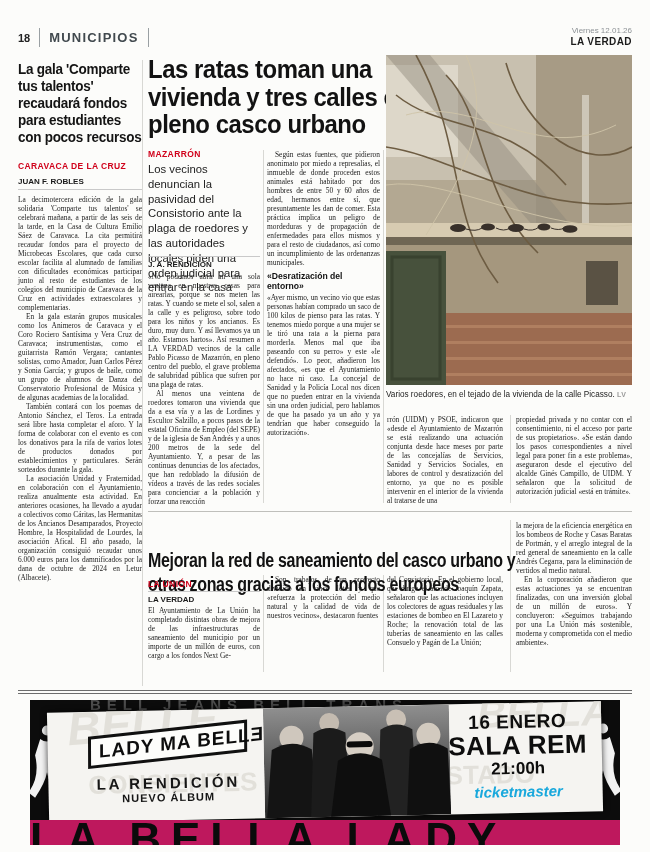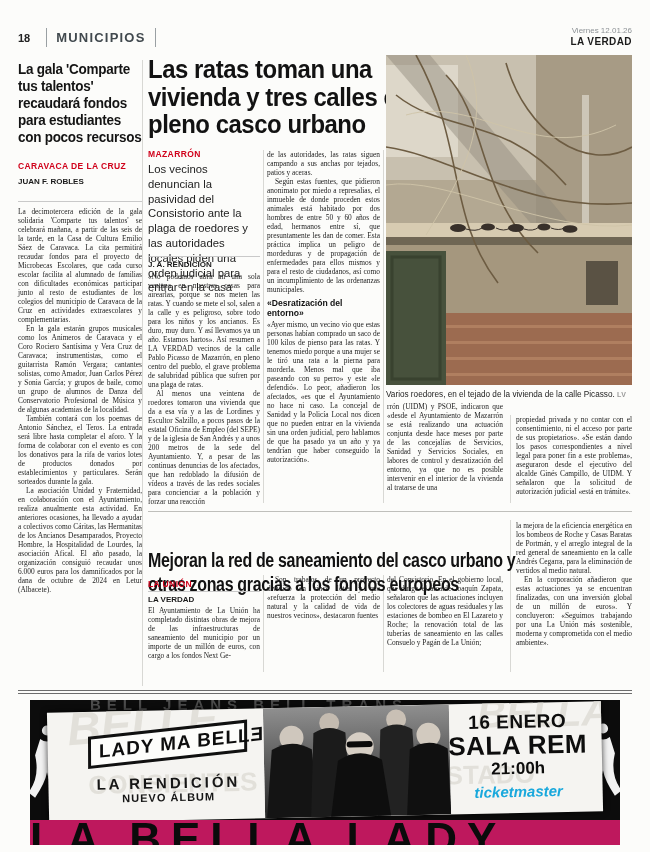--- a/index.html
+++ b/index.html
@@ -10,21 +10,21 @@
   
   .pagenum{font-weight:bold;font-size:11px;color:#222;}
   .section{font-weight:bold;font-size:13px;letter-spacing:1.2px;color:#41494e;padding:2px 9px;border-left:1px solid #9aa0a3;border-right:1px solid #9aa0a3;}
   .dateline{font-size:8px;color:#8d9296;text-align:right;line-height:10px;}
   .brand{font-size:10px;font-weight:bold;color:#1a1a1a;text-align:right;letter-spacing:.4px;}
 
   
   .kicker{color:#d0021b;font-weight:bold;font-size:8.5px;letter-spacing:.4px;}
   .byline{font-weight:bold;font-size:8px;color:#1a1a1a;border-top:1px solid #c9c9c9;padding-top:3px;}
   .byline.noline{border-top:none;}
-  .rule-under{border-bottom:1px solid #c9c9c9;padding-bottom:15px;}
+  .rule-under{border-bottom:1px solid #c9c9c9;padding-bottom:3px;}
   .bodytext p{margin:0;font-family:"Liberation Serif",serif;font-size:7.4px;line-height:9px;text-align:justify;color:#1d1d1d;}
   .bodytext p.ind{text-indent:8px;}
   .subhead{font-weight:bold;font-size:8.6px;line-height:10px;margin:4px 0 2px;font-family:Liberation Sans, sans-serif;color:#111;}
 
   .headline-1{font-weight:bold;font-size:15px;line-height:17px;letter-spacing:-.3px;color:#141414;transform:scaleX(.9);transform-origin:0 0;width:140px;}
   .headline-main{font-weight:bold;font-size:26px;line-height:27.5px;letter-spacing:-.5px;color:#121212;transform:scaleX(.92);transform-origin:0 0;width:302px;}
   .headline-2{font-weight:bold;font-size:19.5px;line-height:24px;letter-spacing:-.4px;color:#121212;transform:scaleX(.82);transform-origin:0 0;width:448px;}
   .standfirst{font-size:11.3px;line-height:14.8px;color:#222;}
   .caption{font-size:8.2px;line-height:10px;color:#1c1c1c;}
   .credit{font-size:7px;color:#9a9a9a;font-weight:bold;letter-spacing:.5px;}
@@ -47,21 +47,21 @@
   .ad-tm{font-style:italic;font-weight:bold;font-size:15px;color:#19a8dc;}
   .ad-bottom{background:#be185d;overflow:hidden;}
   .ad-bottom span{font-weight:bold;font-size:44px;letter-spacing:10px;color:#0b0b0b;position:relative;top:-6px;white-space:nowrap;}
   .z1{z-index:1;}
 </style>
 </head>
 <body>
 
 <div class="page">
 
-  <div class="abs" style="left:18px;top:28px;display:flex;align-items:center;gap:8px;">
+  <div class="abs" style="left:18px;top:28px;display:flex;align-items:center;gap:1px;">
     <span class="pagenum">18</span>
     <span class="section" style="margin-left:8px;">MUNICIPIOS</span>
   </div>
   <div class="abs" style="right:18px;top:26px;width:120px;">
     <div class="dateline">Viernes 12.01.26</div>
     <div class="brand">LA VERDAD</div>
   </div>
 
   <div class="abs" style="left:18px;top:60px;width:124px;">
     <div class="headline-1">La gala 'Comparte tus talentos' recaudará fondos para estudiantes con pocos recursos</div>
@@ -135,26 +135,25 @@
 
   <div class="abs kicker" style="left:148px;top:149px;">MAZARRÓN</div>
   <div class="abs standfirst" style="left:148px;top:162px;width:113px;">Los vecinos denuncian la pasividad del Consistorio ante la plaga de roedores y las autoridades locales piden una orden judicial para entrar en la casa</div>
   <div class="abs byline" style="left:148px;top:256px;width:112px;">J. A. RENDICIÓN</div>
 
   <div class="abs bodytext" style="left:148px;top:272px;width:112px;">
     <p>«No podemos abrir ni una sola ventana en nuestras casas para airearlas, porque se nos meten las ratas. Y cuando se mete el sol, salen a la calle y es peligroso, sobre todo para los niños y los ancianos. Es duro, muy duro. Y así llevamos ya un año. Estamos hartos». Así resumen a LA VERDAD vecinos de la calle Pablo Picasso de Mazarrón, en pleno centro del pueblo, el grave problema de salubridad pública que sufren por una plaga de ratas.</p>
     <p class="ind">Al menos una veintena de roedores tomaron una vivienda que da a esa vía y a las de Lordines y Escultor Salzillo, a pocos pasos de la estatal Oficina de Empleo (del SEPE) y de la iglesia de San Andrés y a unos 200 metros de la sede del Ayuntamiento. Y, a pesar de las continuas denuncias de los afectados, que han redoblado la difusión de vídeos a través de las redes sociales para concienciar a la población y forzar una reacción</p>
   </div>
   <div class="abs bodytext" style="left:267px;top:150px;width:113px;">
-    <p>de las autoridades, las ratas siguen campando a sus anchas por tejados, patios y aceras.</p>
     <p class="ind">Según estas fuentes, que pidieron anonimato por miedo a represalias, el inmueble de donde proceden estos animales está habitado por dos hombres de entre 50 y 60 años de edad, hermanos entre sí, que presuntamente les dan de comer. Esta práctica implica un peligro de mordeduras y de propagación de enfermedades para ellos mismos y para el resto de ciudadanos, así como un incumplimiento de las ordenanzas municipales.</p>
     <div class="subhead">«Desratización del entorno»</div>
     <p>«Ayer mismo, un vecino vio que estas personas habían comprado un saco de 100 kilos de pienso para las ratas. Y tenemos miedo porque a una mujer se le tiró una rata a la pierna para morderla. Menos mal que iba paseando con su perro» y este «le defendió». Lo peor, añadieron los afectados, «es que el Ayuntamiento no hace ni caso. La concejal de Sanidad y la Policía Local nos dicen que no pueden entrar en la vivienda sin una orden judicial, pero hablamos de que ha pasado ya un año y ya tendrían que haber conseguido la autorización».</p>
   </div>
-  <div class="abs bodytext" style="left:387px;top:402px;width:116px;">
+  <div class="abs bodytext" style="left:387px;top:415px;width:116px;">
     <p>rrón (UIDM) y PSOE, indicaron que «desde el Ayuntamiento de Mazarrón se está realizando una actuación conjunta desde hace meses por parte de las concejalías de Servicios, Sanidad y Servicios Sociales, en labores de control y desratización del entorno, ya que no es posible intervenir en el interior de la vivienda al tratarse de una</p>
   </div>
   <div class="abs bodytext" style="left:516px;top:415px;width:116px;">
     <p>propiedad privada y no contar con el consentimiento, ni el acceso por parte de sus propietarios». «Se están dando los pasos correspondientes a nivel legal para poner fin a este problema», aseguraron desde el ejecutivo del alcalde Ginés Campillo, de UIDM. Y señalaron que la solicitud de autorización judicial «está en trámite».</p>
   </div>
 
   <div class="abs hline" style="left:148px;top:511px;width:484px;"></div>
 
   <div class="abs" style="left:148px;top:548px;">
     <div class="headline-2">Mejoran la red de saneamiento del casco urbano y otras zonas gracias a los fondos europeos</div>

